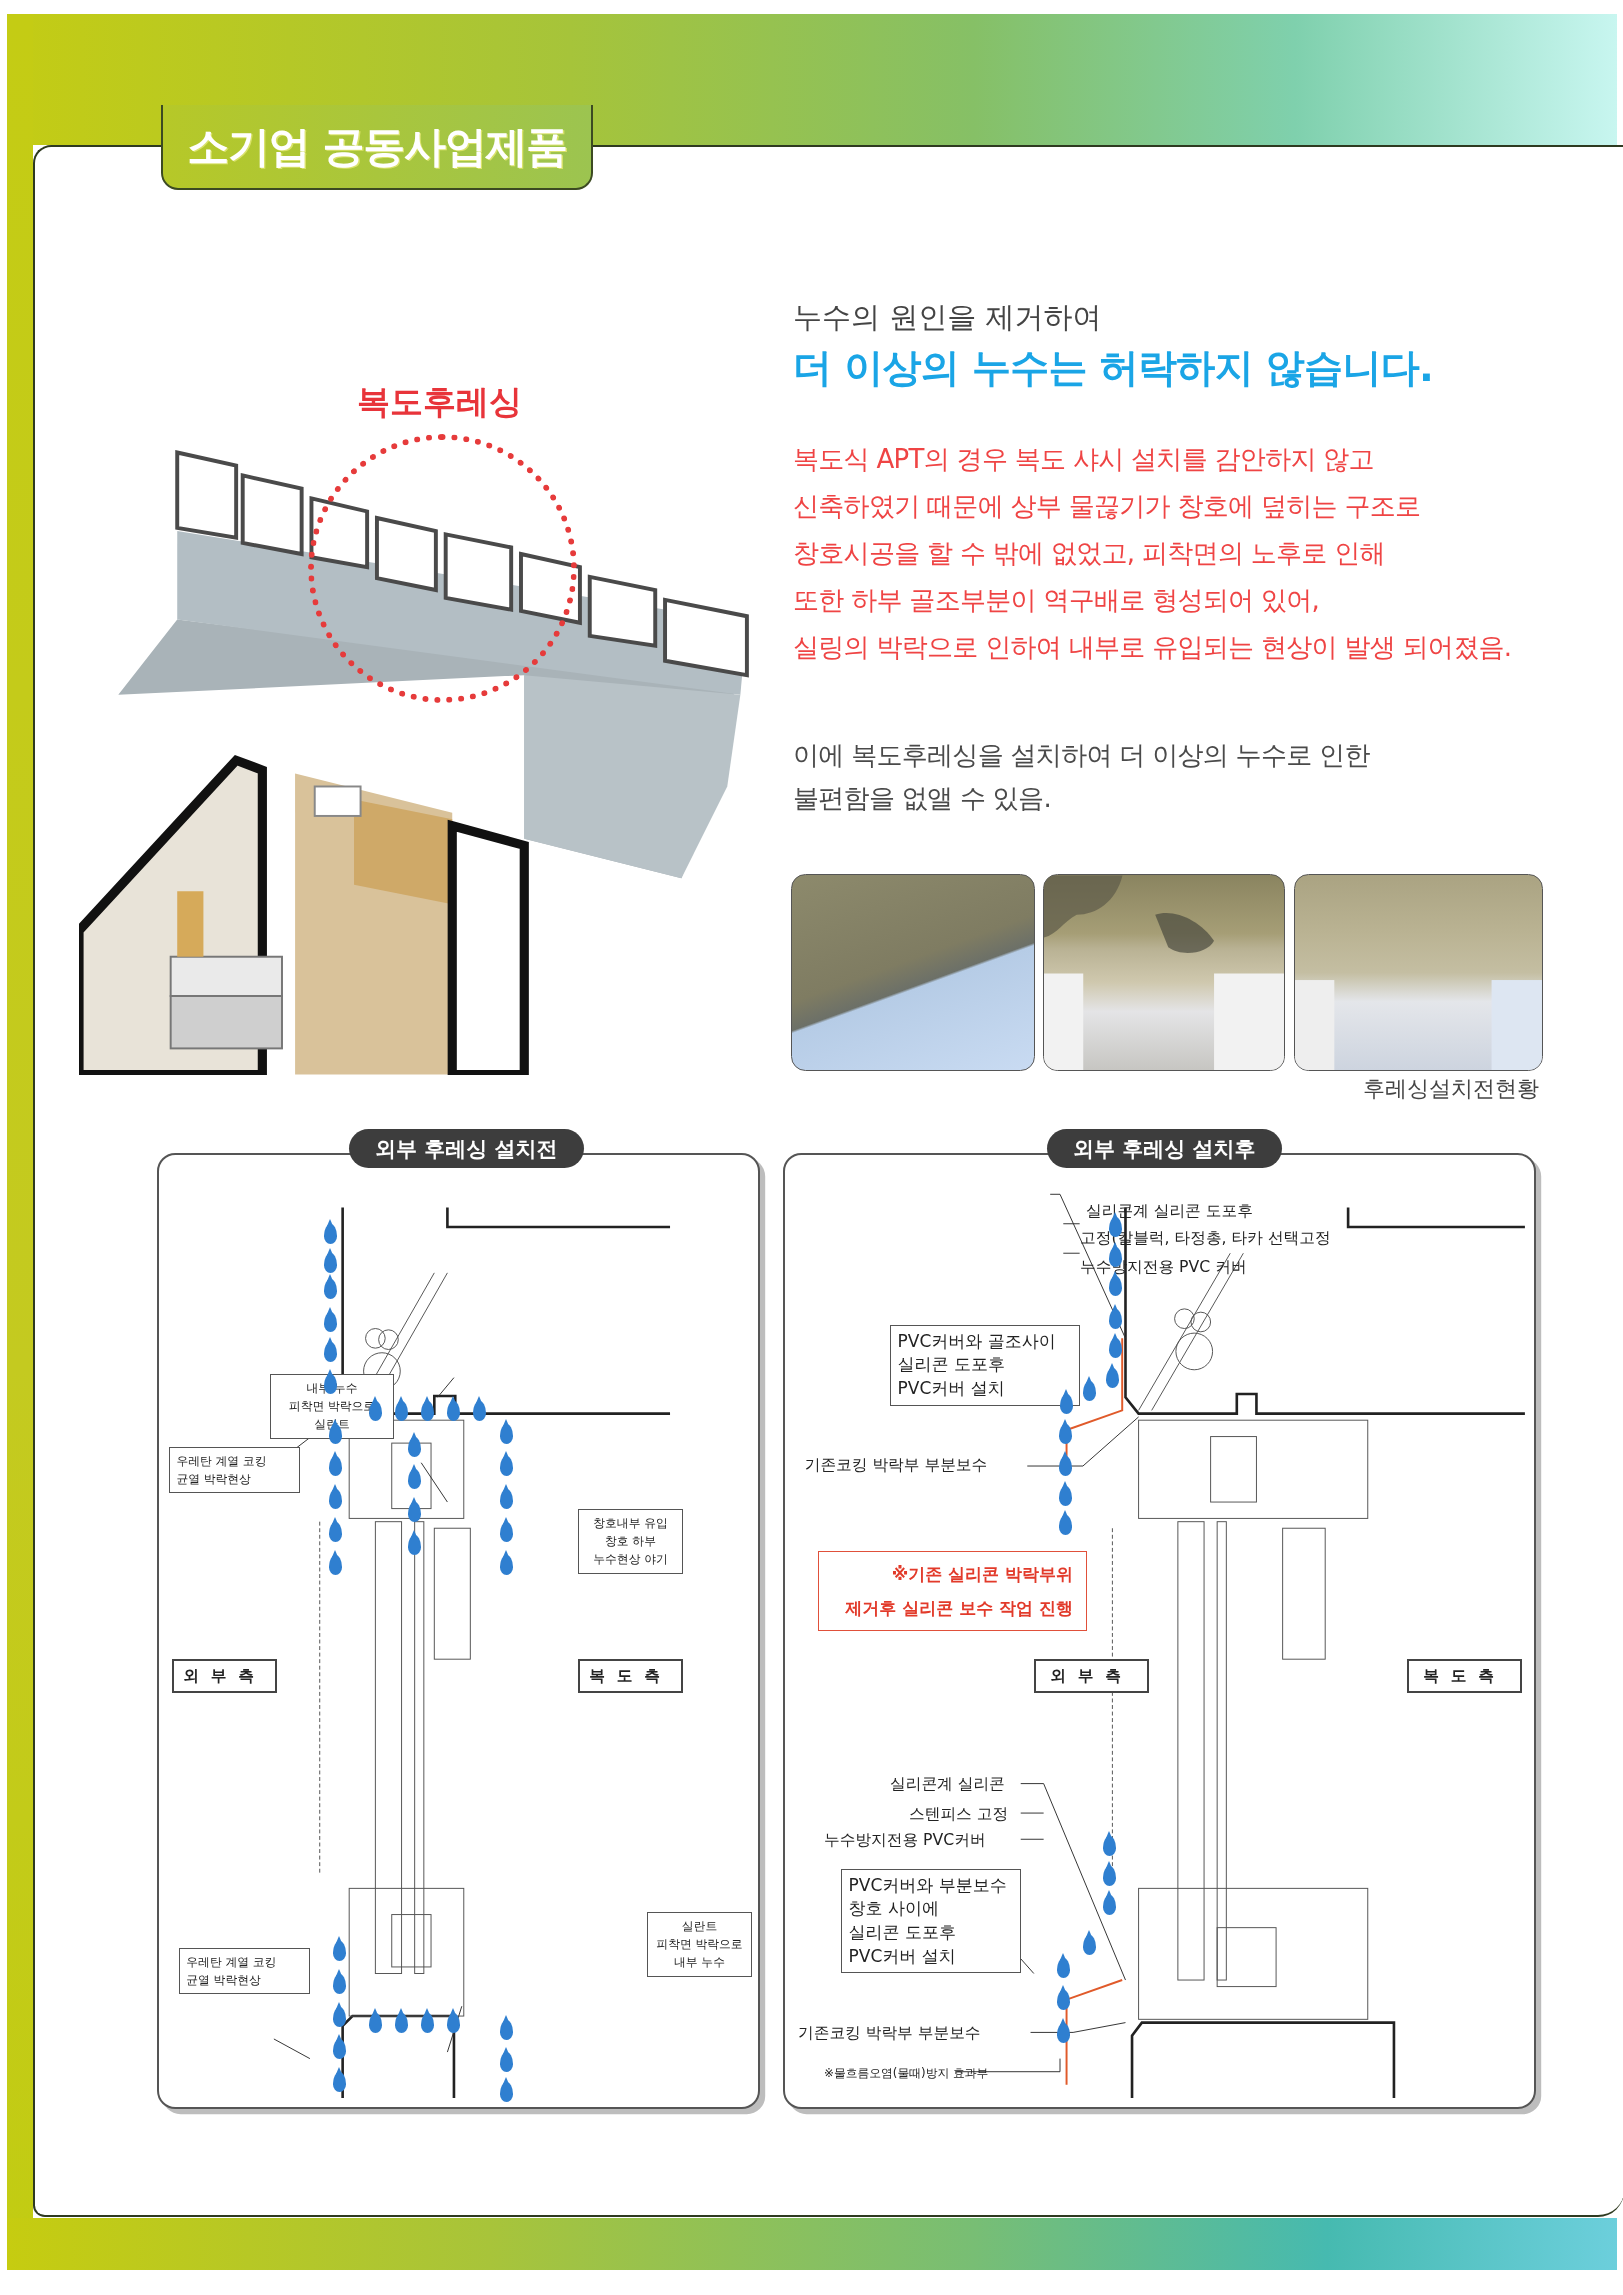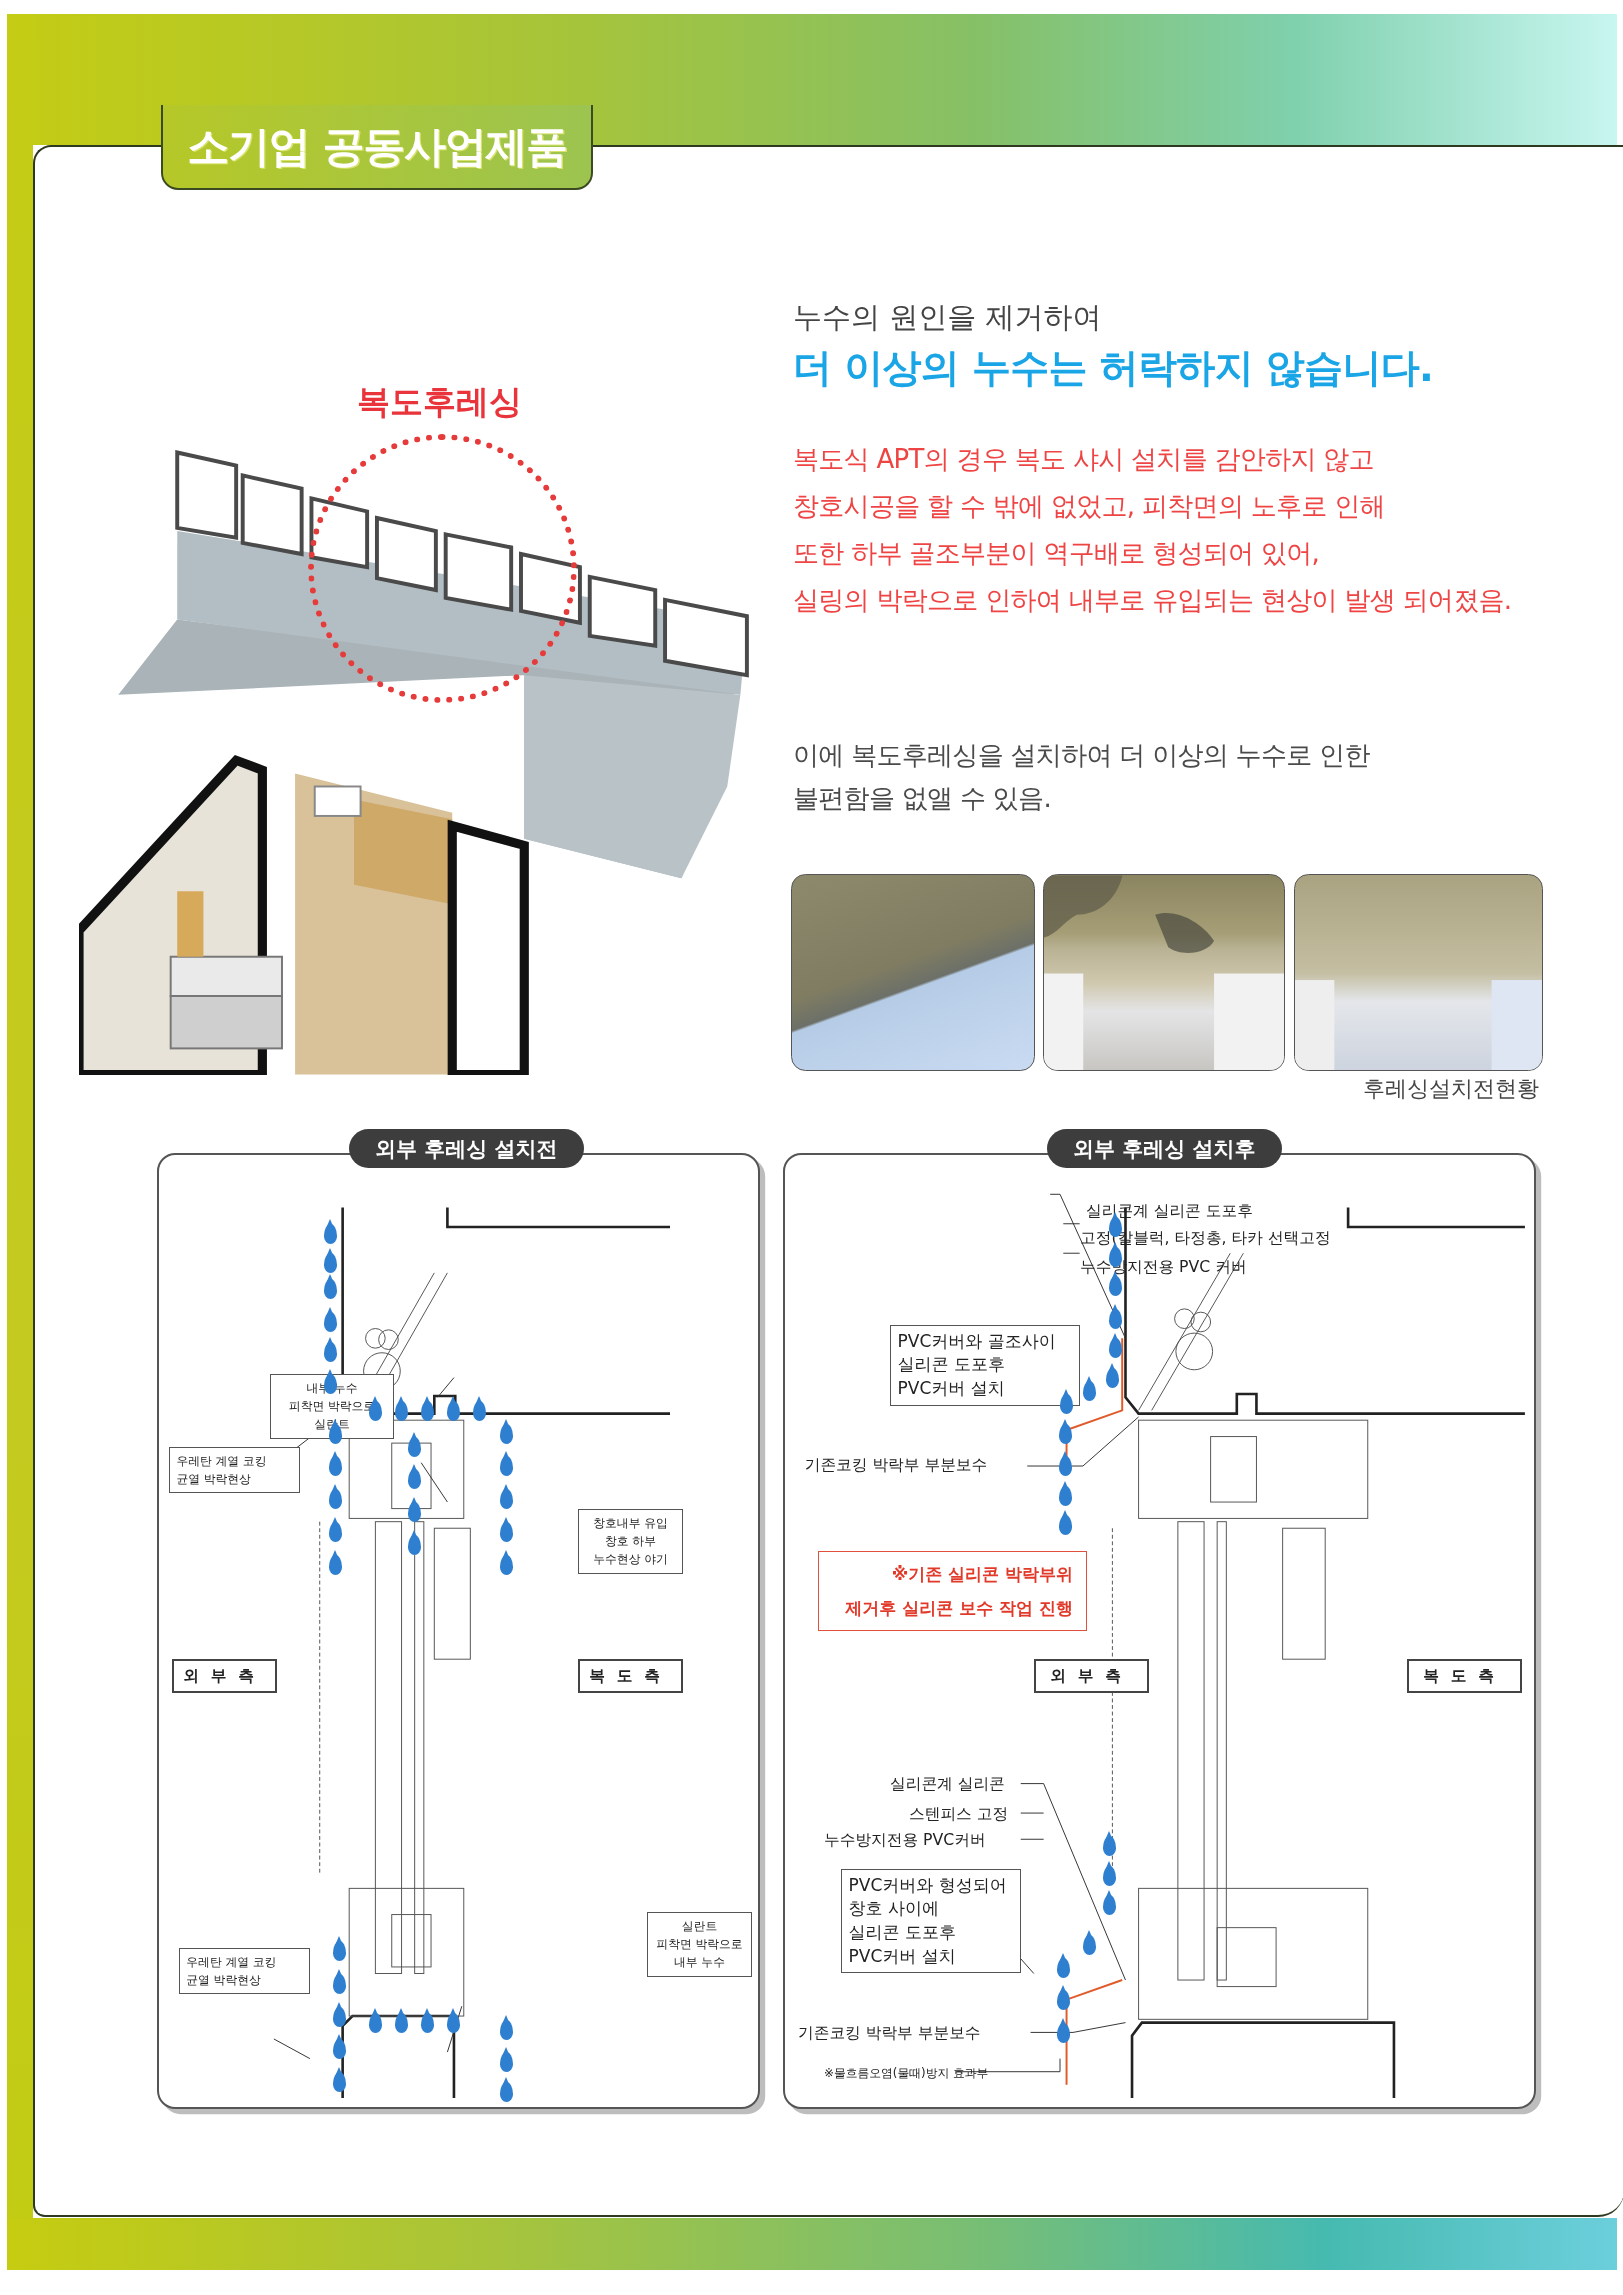--- a/index.html
+++ b/index.html
@@ -137,20 +137,21 @@
   </svg>
 </div>
 <div class="dashed-circle"></div>
 <div class="illus-label">복도후레싱</div>
 
 <div class="headline-sub">누수의 원인을 제거하여</div>
 <div class="headline-main">더 이상의 누수는 허락하지 않습니다.</div>
 
 <div class="body-para">
   <div>복도식 APT의 경우 복도 샤시 설치를 감안하지 않고</div>
+  <div>신축하였기 때문에 상부 물끊기가 창호에 덮히는 구조로</div>
   <div>창호시공을 할 수 밖에 없었고, 피착면의 노후로 인해</div>
   <div>또한 하부 골조부분이 역구배로 형성되어 있어,</div>
   <div>실링의 박락으로 인하여 내부로 유입되는 현상이 발생 되어졌음.</div>
 </div>
 <div class="body-para2">
   <div>이에 복도후레싱을 설치하여 더 이상의 누수로 인한</div>
   <div>불편함을 없앨 수 있음.</div>
 </div>
 
 <div class="photo photo-1"></div>
@@ -328,21 +329,21 @@
   </div>
 
   <div class="side-label" style="left:249px; top:504px; width:115px;">외부측</div>
   <div class="side-label" style="left:622px; top:504px; width:115px;">복도측</div>
 
   <div class="note" style="left:105px; top:619px;">실리콘계 실리콘</div>
   <div class="note" style="left:124px; top:649px;">스텐피스 고정</div>
   <div class="note" style="left:39px; top:675px;">누수방지전용 PVC커버</div>
 
   <div class="callout left-al" style="left:56px; top:714px; width:180px;">
-    <div>PVC커버와 형성되어</div>
+    <div>PVC커버와 부분보수</div>
     <div>창호 사이에</div>
     <div>실리콘 도포후</div>
     <div>PVC커버 설치</div>
   </div>
   <div class="note" style="left:13px; top:868px;">기존코킹 박락부 부분보수</div>
   <div class="note small" style="left:39px; top:911px;">※물흐름오염(물때)방지 효과부</div>
 
   <div class="drop" style="left:324px; top:62px;"></div>
   <div class="drop" style="left:324px; top:92px;"></div>
   <div class="drop" style="left:324px; top:121px;"></div>

